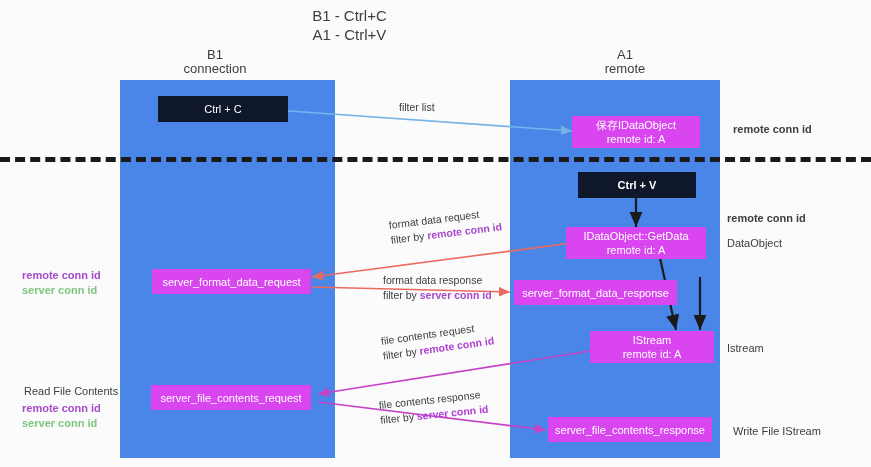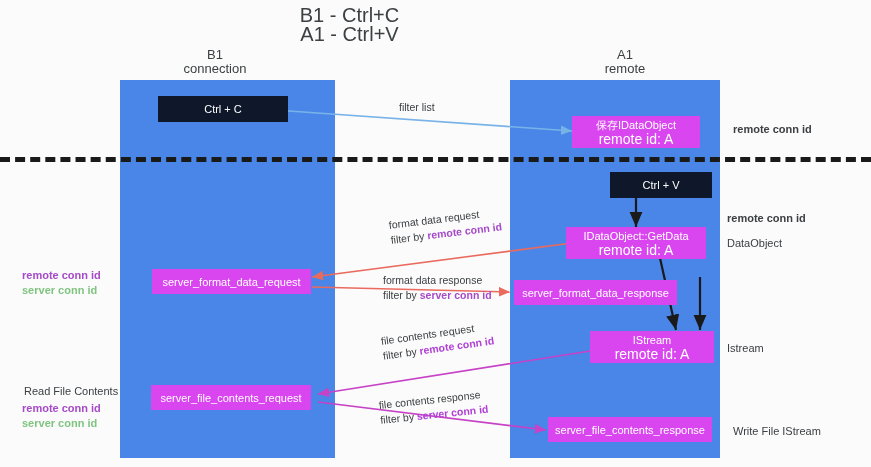--- a/index.html
+++ b/index.html
@@ -22,21 +22,21 @@
     width: 871px;
     height: 467px;
     pointer-events: none;
   }
   .title {
     position: absolute;
     left: 0;
     top: 6px;
     width: 699px;
     text-align: center;
-    font-size: 20px;
+    font-size: 15px;
     color: #3c4043;
     line-height: 19px;
     white-space: pre-line;
   }
   .col-header {
     position: absolute;
     text-align: center;
     font-size: 13px;
     color: #3c4043;
     line-height: 14px;
@@ -54,21 +54,21 @@
     align-items: center;
     justify-content: center;
     text-align: center;
     color: #ffffff;
     font-size: 11px;
     line-height: 14px;
     padding: 2px 4px;
   }
   .node.orange { background: #d946ef; }
   .node.green  { background: #0f172a; }
-  .node .l2 { font-size: 14px; }
+  .node .l2 { font-size: 11px; }
   .edge-label {
     position: absolute;
     font-size: 10.5px;
     color: #3c4043;
     line-height: 15px;
     white-space: nowrap;
   }
   .edge-label .lbl-line { display: block; }
   .purple { color: #a64ac9; font-weight: bold; }
   .purple-strong { color: #b13fd6; font-weight: bold; }
@@ -143,21 +143,21 @@
 
   <div class="node green" style="left:158px; top:96px; width:130px; height:26px;">
     <span class="l1">Ctrl + C</span>
   </div>
 
   <div class="node orange" style="left:572px; top:116px; width:128px; height:32px;">
     <span class="l1">保存IDataObject</span>
     <span class="l2">remote id: A</span>
   </div>
 
-  <div class="node green" style="left:610px; top:172px; width:102px; height:26px;">
+  <div class="node green" style="left:578px; top:172px; width:118px; height:26px;font-weight:bold;">
     <span class="l1">Ctrl + V</span>
   </div>
 
   <div class="node orange" style="left:566px; top:227px; width:140px; height:32px;">
     <span class="l1">IDataObject::GetData</span>
     <span class="l2">remote id: A</span>
   </div>
 
   <div class="node orange" style="left:152px; top:269px; width:159px; height:25px;">
     <span class="l1">server_format_data_request</span>

